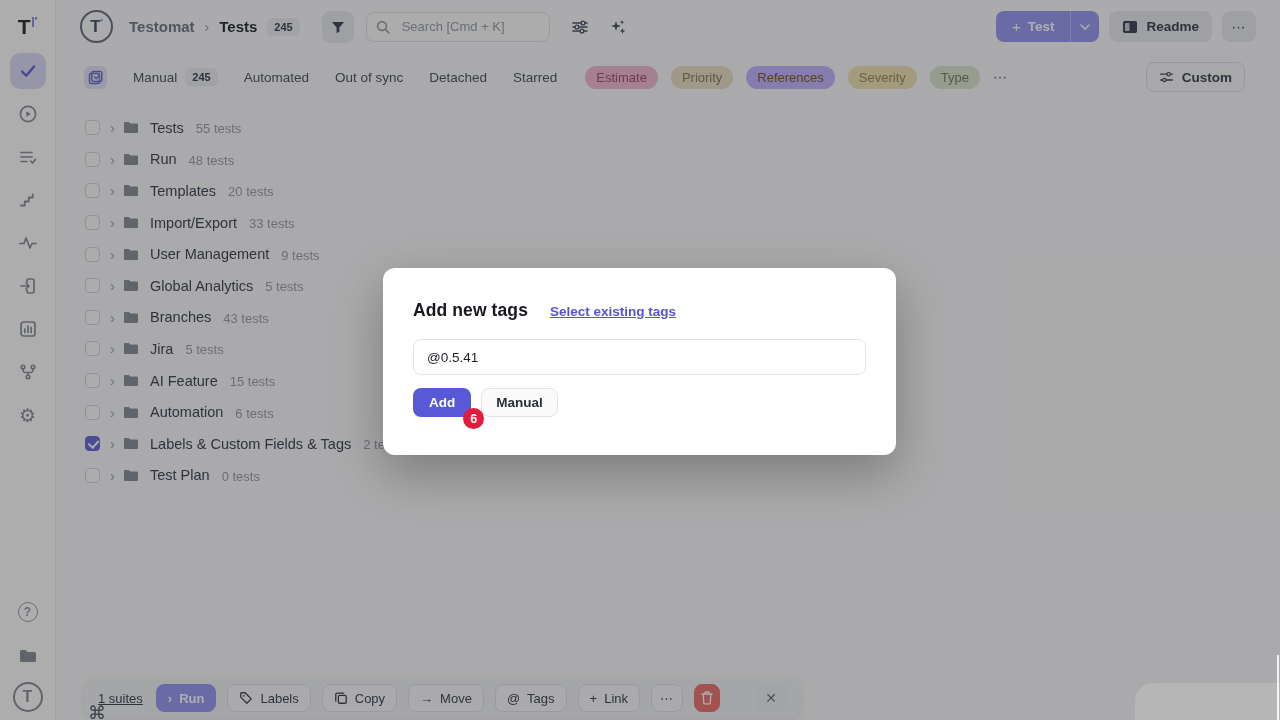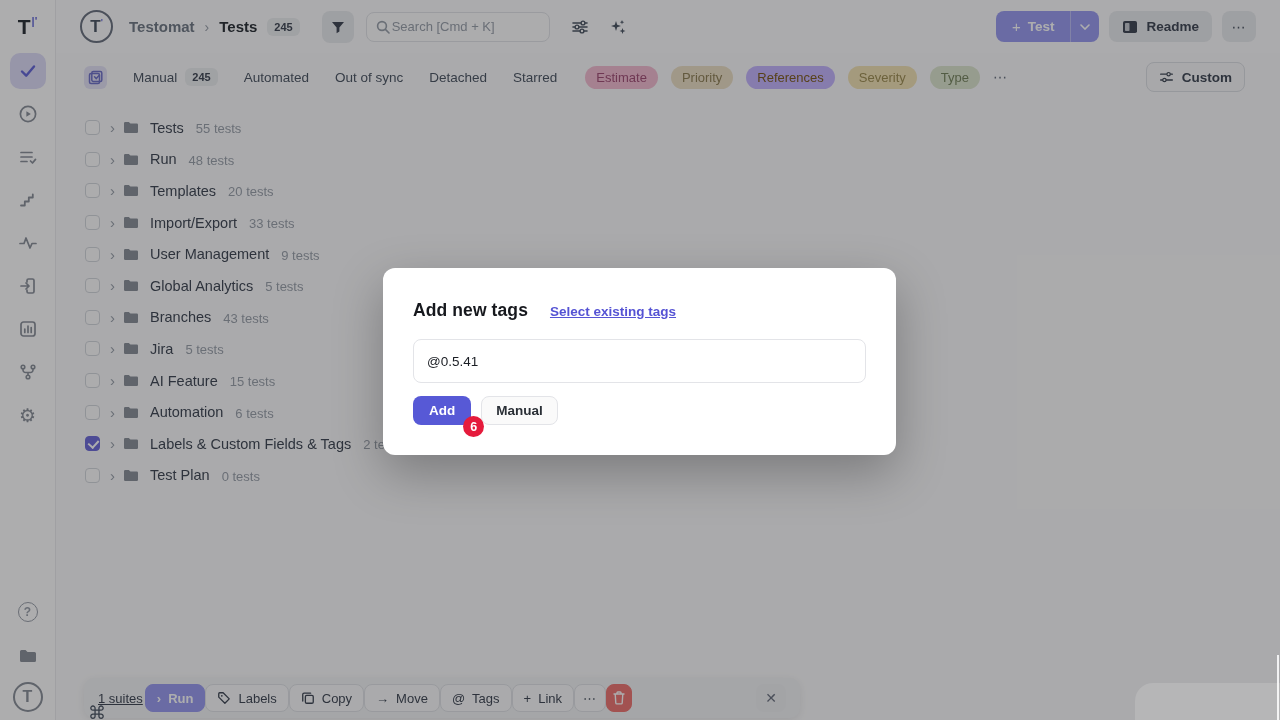--- a/index.html
+++ b/index.html
@@ -31,21 +31,21 @@
   .logo-circle .tick { color:#6467d8; font-size:9px; margin-top:-10px; font-weight:bold; }
   .brand { margin-left:16px; font-size:15px; font-weight:600; color:#717a86; }
   .crumb-sep { margin:0 10px; color:#9aa1ab; font-size:14px; }
   .crumb-current { font-size:15px; font-weight:700; color:#2a2f36; }
   .pill { background:#eceef0; color:#3f4754; font-size:11px; font-weight:600; border-radius:6px;
           padding:3px 7px; margin-left:10px; }
   .icon-btn { width:32px; height:32px; border-radius:8px; background:#e9ebee; display:flex;
           align-items:center; justify-content:center; color:#3f4754; border:none; }
   .icon-btn.ghost { background:transparent; }
   .search-box { margin-left:12px; width:184px; height:30px; border:1px solid #e2e4e8; border-radius:8px;
-          background:#fdfdfe; display:flex; align-items:center; padding:0 9px; gap:2px; }
+          background:#fdfdfe; display:flex; align-items:center; padding:0 9px; gap:12px; }
   .search-box input { border:none; outline:none; background:transparent; font-size:13px; color:#3f4754;
           width:100%; font-family:"Liberation Sans", sans-serif; }
   .search-box input::placeholder { color:#9aa1ab; }
   .hdr-right { margin-left:auto; display:flex; align-items:center; gap:10px; }
   .btn-test { display:flex; height:31px; border-radius:8px; overflow:hidden; background:#9a9cf0; color:#ffffff; }
   .btn-test .main { display:flex; align-items:center; gap:7px; padding:0 16px; font-size:13.5px; font-weight:600; }
   .btn-test .plus { font-size:15px; font-weight:400; }
   .btn-test .split { width:29px; display:flex; align-items:center; justify-content:center;
           border-left:1px solid rgba(255,255,255,.35); font-size:11px; }
   .btn-readme { height:31px; border-radius:8px; background:#e9ebee; color:#3f4754; display:flex; align-items:center;
@@ -78,21 +78,21 @@
   .cb.checked { background:#6e6bd9; border-color:#6e6bd9; }
   .cb.checked::after { content:""; position:absolute; left:3.5px; top:1px; width:5px; height:8px;
           border:solid #fff; border-width:0 2px 2px 0; transform:rotate(42deg); }
   .chev { color:#9aa1ab; font-size:15px; line-height:1; margin-left:2px; }
   .tname { font-size:14.5px; color:#3f4754; margin-left:3px; white-space:nowrap; }
   .tcount { font-size:13px; color:#9aa1ab; margin-left:4px; margin-top:2px; white-space:nowrap; }
 
   
   .bottombar { position:absolute; left:84px; top:678px; width:716px; height:40px; background:#f3f4f6;
           border-radius:10px; box-shadow:0 2px 10px rgba(0,0,0,.08); display:flex; align-items:center;
-          padding:0 14px; z-index:2; }
+          padding:0 14px; gap:11px; z-index:2; }
   .sel-link { font-size:13px; color:#3f4754; text-decoration:underline; white-space:nowrap; margin-right:2px; }
   .bbtn { height:28px; border-radius:8px; background:#fbfbfc; border:1px solid #e1e3e7; color:#3f4754;
           display:flex; align-items:center; gap:7px; padding:0 11px; font-size:13px; font-weight:500; white-space:nowrap; }
   .bbtn.primary { background:#9a9cf0; border-color:#9a9cf0; color:#ffffff; font-weight:600; }
   .bbtn.sm { padding:0 8px; letter-spacing:1px; }
   .bbtn.danger { background:#ee7672; border-color:#ee7672; color:#fff; width:26px; padding:0; justify-content:center; }
   .bclose { margin-left:auto; width:30px; height:28px; border-radius:8px; background:#f0f1f3; color:#6b7280;
           display:flex; align-items:center; justify-content:center; font-size:14px; }
   .cmd-hint { position:absolute; left:88px; top:702px; font-size:18px; color:#4b5563; z-index:2; }
 
@@ -100,21 +100,21 @@
   .overlay { position:absolute; inset:0; background:rgba(16,16,18,.34); z-index:50; }
   .corner-widget { position:absolute; left:1135px; top:683px; width:160px; height:50px;
           border-top-left-radius:18px; background:rgba(255,255,255,.14); z-index:55; }
   .edge-line { position:absolute; left:1277px; top:655px; width:2px; height:65px; background:rgba(255,255,255,.85); z-index:56; }
 
   .modal { position:absolute; left:383px; top:268px; width:513px; height:187px; background:#ffffff;
           border-radius:12px; box-shadow:0 18px 50px rgba(0,0,0,.28); z-index:60; padding:32px 30px 0 30px; }
   .modal-head { display:flex; align-items:baseline; gap:22px; }
   .modal-title { font-size:17.5px; font-weight:700; color:#16181d; letter-spacing:.1px; }
   .modal-link { font-size:13.5px; font-weight:600; color:#5553d4; text-decoration:underline; }
-  .modal-input { margin-top:18px; width:453px; height:44px; border:1px solid #e3e4e8; border-radius:8px;
+  .modal-input { margin-top:18px; width:453px; height:36px; border:1px solid #e3e4e8; border-radius:8px;
           padding:0 13px; font-size:13.5px; color:#1b1e24; outline:none; background:#fff;
           font-family:"Liberation Sans", sans-serif; }
   .modal-actions { margin-top:13px; display:flex; align-items:flex-end; gap:10px; }
   .btn-add { position:relative; height:29px; padding:0 16px; background:#5759d6; color:#fff; border:none;
           border-radius:8px; font-size:13.5px; font-weight:600; font-family:"Liberation Sans", sans-serif; }
   .num-badge { position:absolute; right:-13px; bottom:-12px; width:21px; height:21px; border-radius:50%;
           background:#e51b3c; color:#fff; font-size:12.5px; font-weight:700; display:flex; align-items:center;
           justify-content:center; }
   .btn-cancel { height:29px; padding:0 14px; background:#fafafa; color:#2a2f36; border:1px solid #e3e4e8;
           border-radius:8px; font-size:13.5px; font-weight:600; font-family:"Liberation Sans", sans-serif; }

